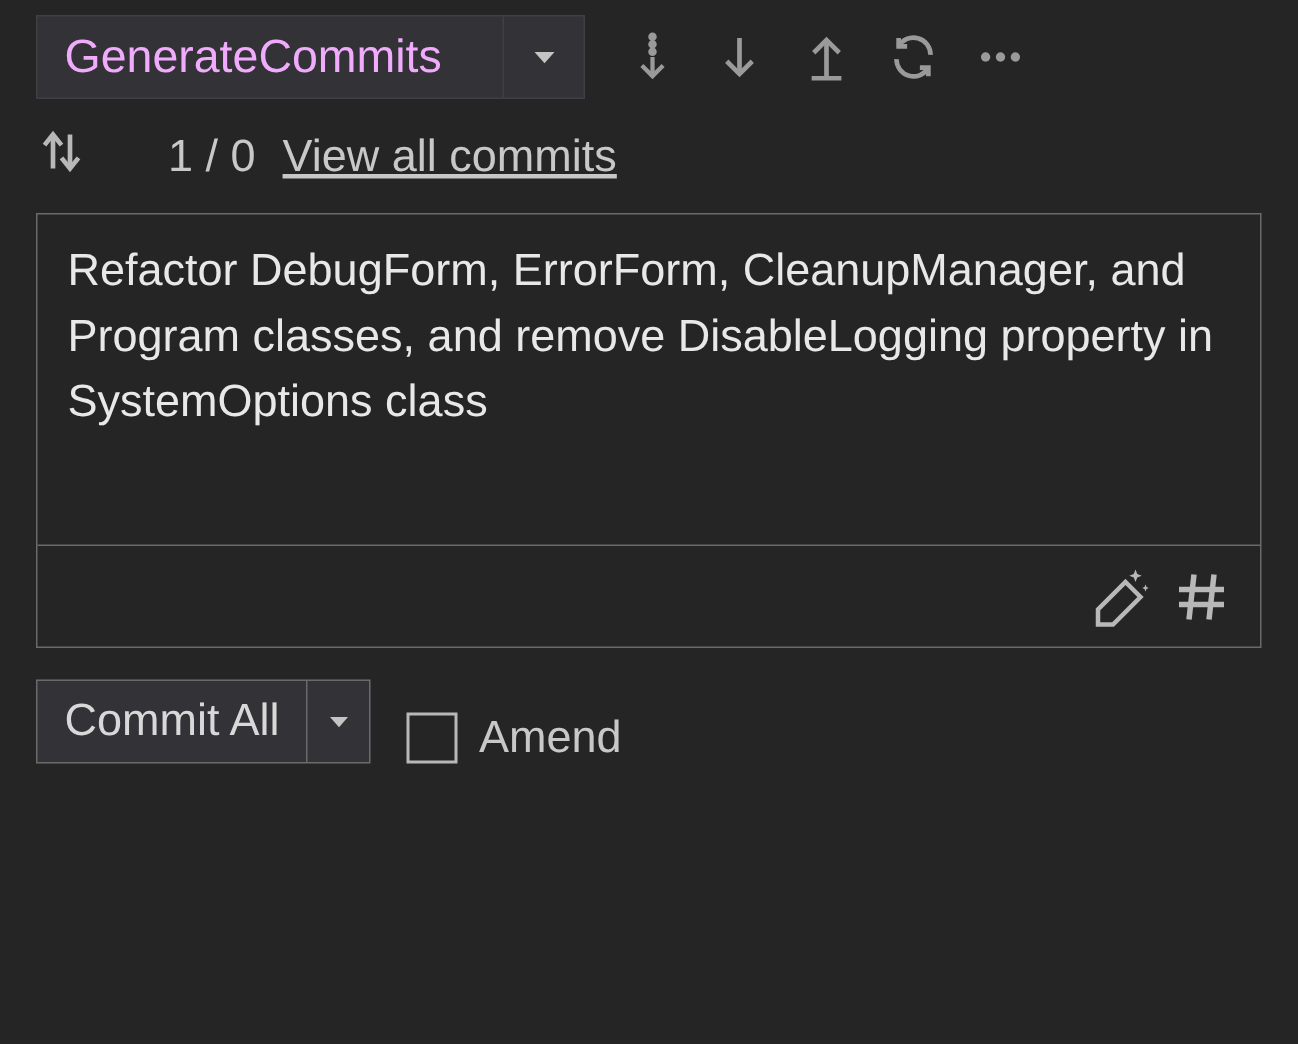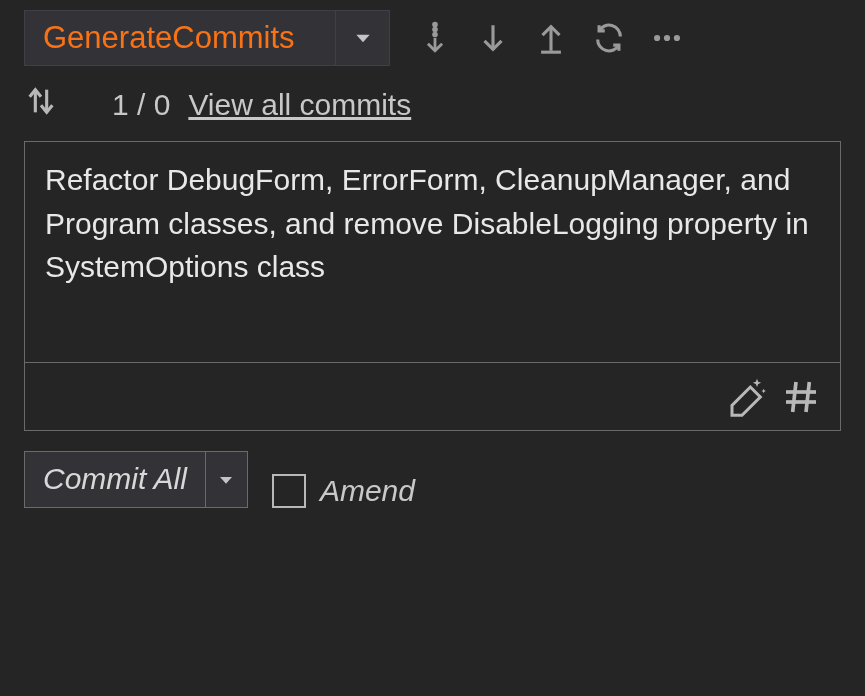--- a/index.html
+++ b/index.html
@@ -51,21 +51,21 @@
   gap: 10px;
 }
 .branch-drop {
   display: flex;
   align-items: center;
   background: #333337;
   border: 1px solid #3f3f46;
 }
 .branch-name {
   font-size: 31px;
-  color: #f97316;
+  color: #f0abfc;
   padding: 6px 18px;
   min-width: 310px;
 }
 .branch-caret {
   width: 54px;
   height: 54px;
   display: flex;
   align-items: center;
   justify-content: center;
   border-left: 1px solid #3f3f46;
@@ -132,23 +132,23 @@
   width: 42px;
   height: 42px;
   display: flex;
   align-items: center;
   justify-content: center;
   cursor: pointer;
   color: #b8b8b8;
 }
 .commitrow {
   display: flex;
+  align-items: center;
   gap: 24px;
   padding: 20px 24px;
-  font-style: italic;
 }
 .commit-btn {
   display: flex;
   border: 1px solid #6a6a6a;
   background: #333337;
 }
 .commit-btn-label {
   font-size: 30px;
   color: #d8d8d8;
   padding: 10px 18px;

